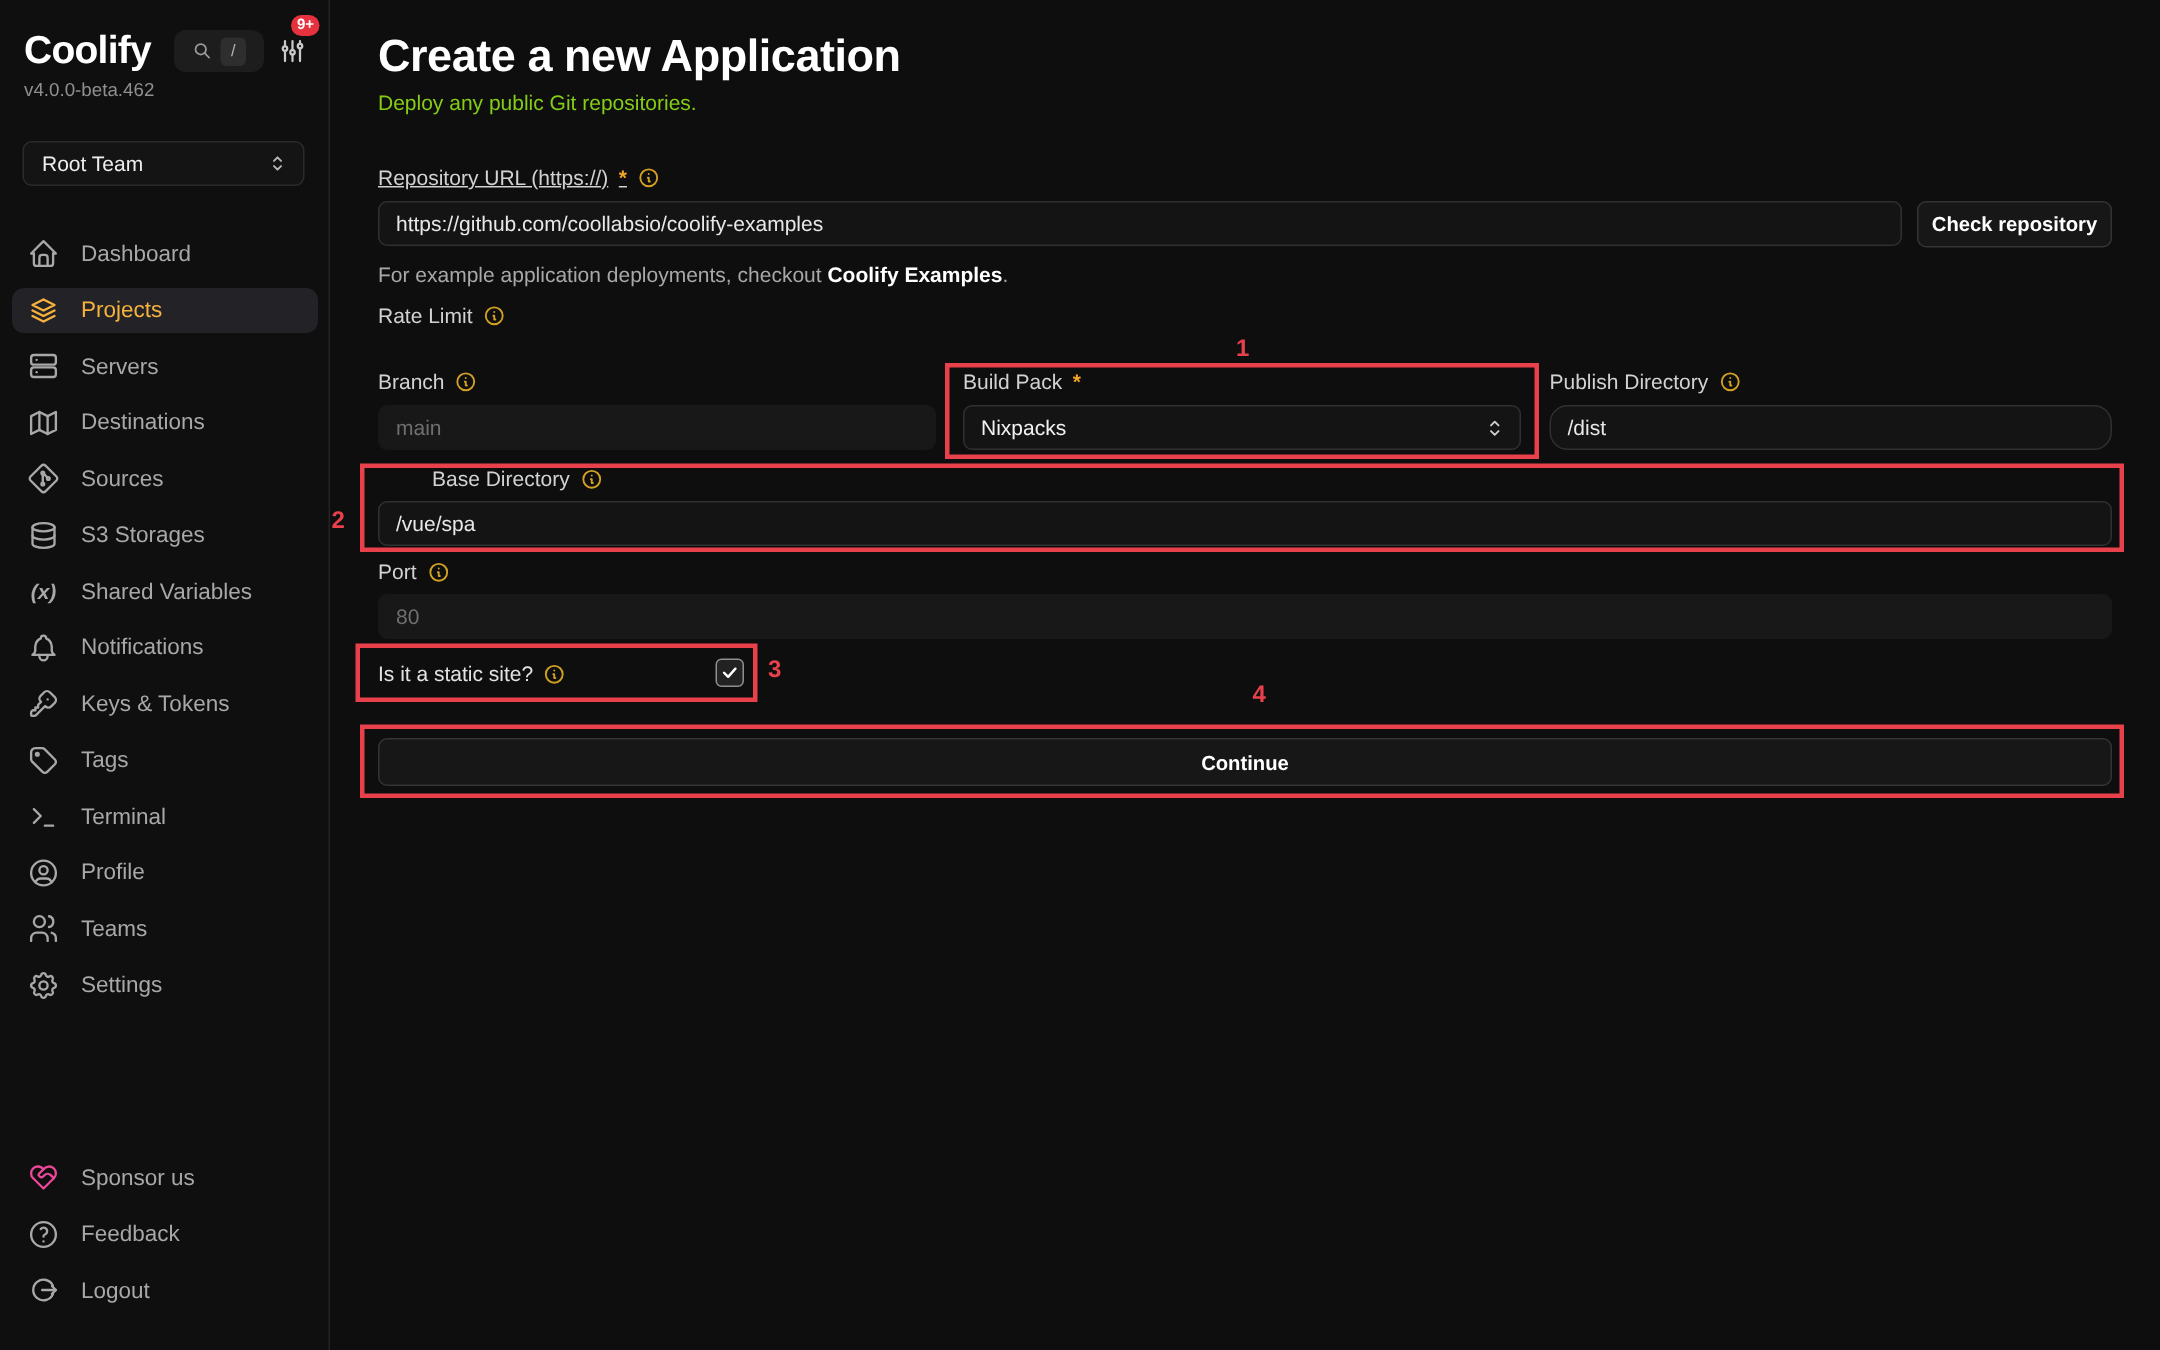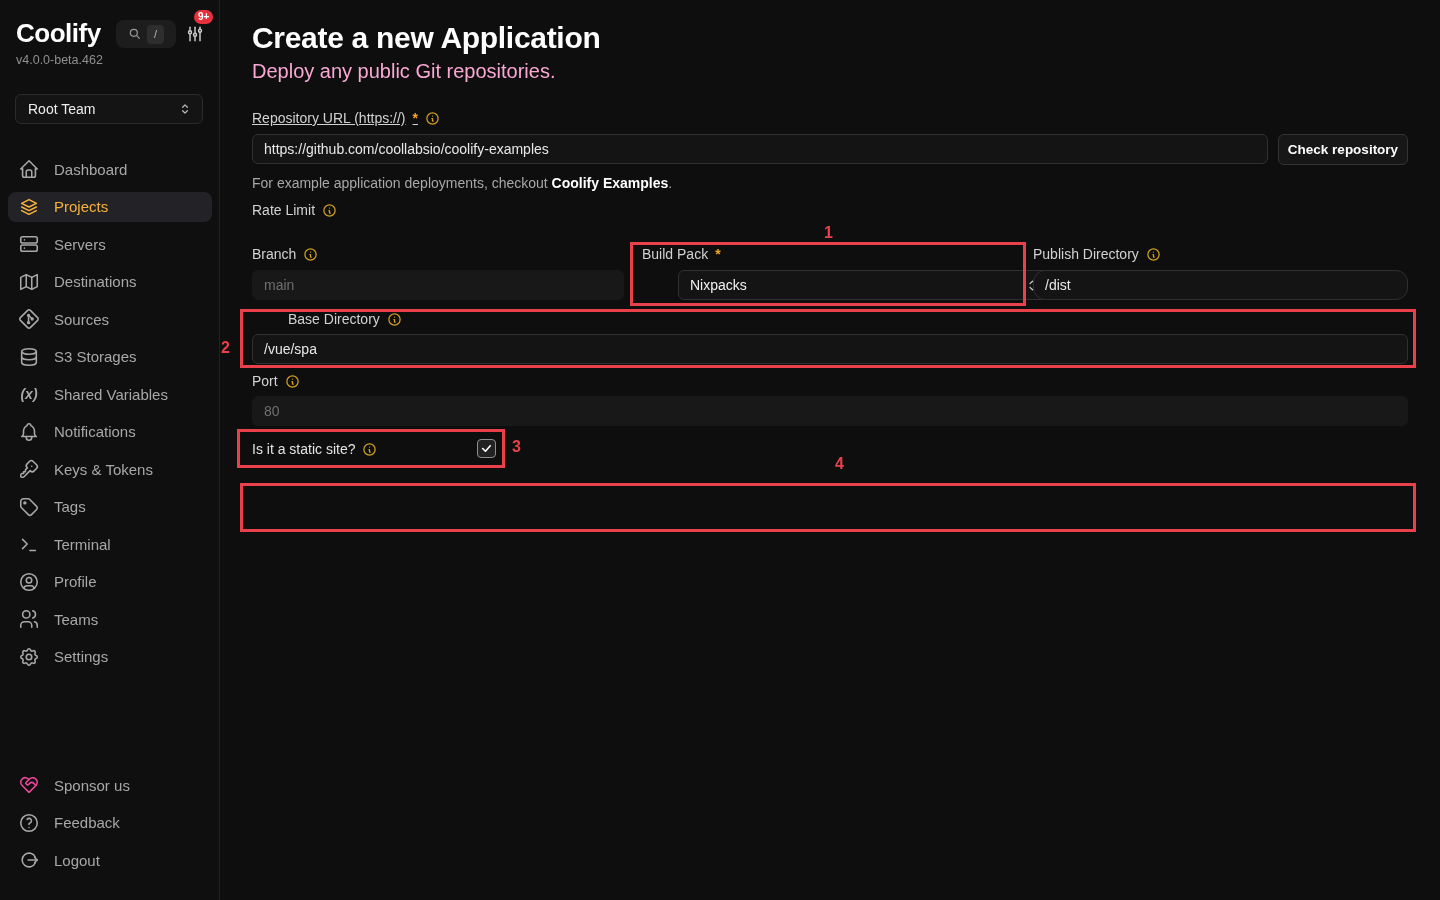--- a/index.html
+++ b/index.html
@@ -26,34 +26,34 @@
   .nav-item svg { width:22px; height:22px; stroke:currentColor; fill:none; stroke-width:1.7; stroke-linecap:round; stroke-linejoin:round; flex:0 0 22px; }
   .nav-item .lbl { font-size:15px; font-weight:500; color:#a8a8a8; }
   .nav-item.active { background:#232327; color:#f6b23c; }
   .nav-item.active .lbl { color:#f6b23c; }
   .nav-item.pink { color:#ec4899; }
   .varx { font-size:14px; font-weight:700; width:22px; text-align:center; flex:0 0 22px; font-style:italic; }
 
   
   .main { position:absolute; left:220px; top:0; width:1220px; height:900px; }
   .page-title { position:absolute; left:32px; top:21px; font-size:30px; font-weight:800; color:#fff; letter-spacing:-0.3px; }
-  .page-subtitle { position:absolute; left:32px; top:60px; font-size:20px; color:#f9a8d4; }
+  .page-subtitle { position:absolute; left:32px; top:60px; font-size:14px; color:#84cc16; }
 
   .field-label { position:absolute; display:flex; align-items:center; gap:7px; font-size:14px; color:#d2d2d2; }
   .star { color:#f5a524; font-weight:700; }
   .info-icon { width:15px; height:15px; stroke:#d2a023; fill:none; stroke-width:2; stroke-linecap:round; stroke-linejoin:round; }
 
   .text-input { position:absolute; height:30px; background:#141414; border:1px solid #303030; border-radius:6px; color:#e8e8e8; font-size:14px; font-family:"Liberation Sans", sans-serif; padding:0 11px; outline:none; }
   .text-input.dim { background:#181818; border-color:#181818; color:#6f6f6f; }
   .btn { position:absolute; height:31px; background:#171717; border:1px solid #343434; border-radius:6px; color:#fff; font-size:13.5px; font-weight:700; font-family:"Liberation Sans", sans-serif; display:flex; align-items:center; justify-content:center; cursor:pointer; }
 
   .note { position:absolute; left:32px; top:175px; font-size:14px; color:#a8a8a8; }
   .note a { color:#fff; font-weight:600; cursor:pointer; }
 
-  .select-box { position:absolute; height:30px; background:#141414; border:1px solid #303030; border-radius:6px; display:flex; align-items:center; padding:0 9px 0 11px; cursor:pointer;margin-left:36px; }
+  .select-box { position:absolute; height:30px; background:#141414; border:1px solid #303030; border-radius:6px; display:flex; align-items:center; padding:0 9px 0 11px; cursor:pointer; }
   .select-box .val { flex:1; font-size:14px; color:#f2f2f2; }
   .select-box svg { width:15px; height:15px; stroke:#cfcfcf; fill:none; stroke-width:2; stroke-linecap:round; stroke-linejoin:round; }
 
   .checkbox { position:absolute; width:19px; height:19px; background:#222; border:1px solid #8f8f8f; border-radius:4px; display:flex; align-items:center; justify-content:center; cursor:pointer; }
   .checkbox svg { width:13px; height:13px; stroke:#fff; fill:none; stroke-width:3; stroke-linecap:round; stroke-linejoin:round; }
 
   
   .ann-box { position:absolute; border:3px solid #e8414c; pointer-events:none; }
   .ann-num { position:absolute; color:#e8414c; font-size:16px; font-weight:700; pointer-events:none; }
 </style>
@@ -321,20 +321,21 @@
           <path d="M12 8h.01"></path>
           <path d="M11 12h1v4h1.2"></path>
         </svg>
     </div>
     <div class="checkbox" style="left:257px; top:439px;">
       <svg viewBox="0 0 24 24">
           <path d="M5 12l5 5l9-10"></path>
         </svg>
     </div>
 
+    <button class="btn" style="left:32px; top:492px; width:1156px; height:32px;">Continue</button>
   </div>
 
   <div class="ann-box" style="left:630px; top:242px; width:396px; height:64px;"></div>
   <div class="ann-num" style="left:824px; top:224px;">1</div>
 
   <div class="ann-box" style="left:240px; top:309px; width:1176px; height:59px;"></div>
   <div class="ann-num" style="left:221px; top:339px;">2</div>
 
   <div class="ann-box" style="left:237px; top:429px; width:268px; height:39px;"></div>
   <div class="ann-num" style="left:512px; top:438px;">3</div>

